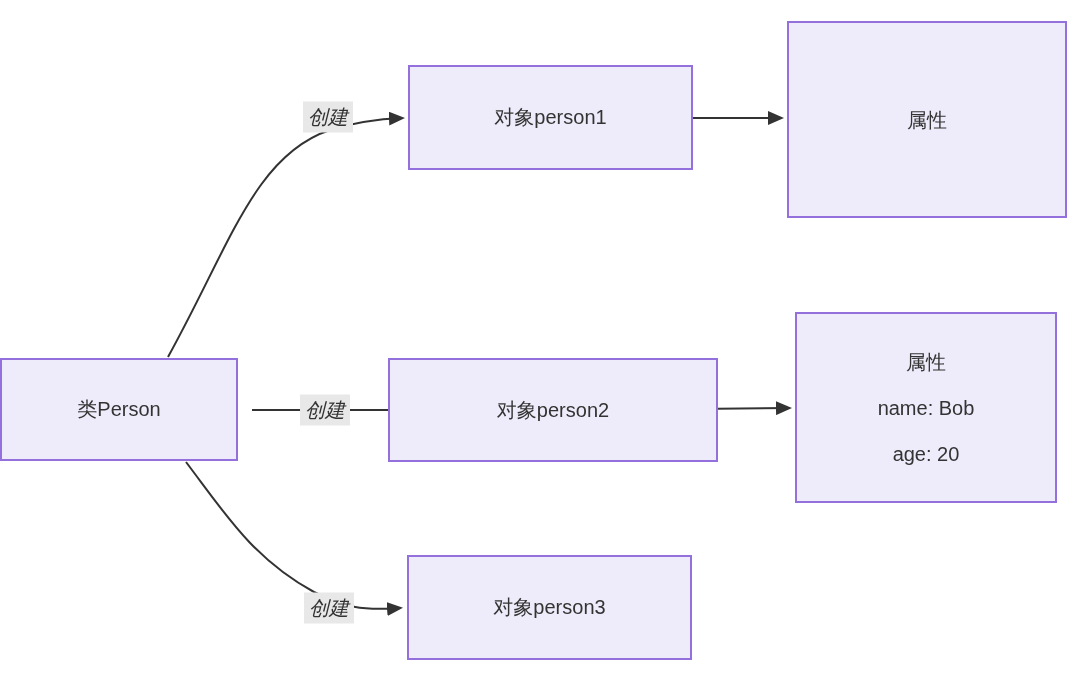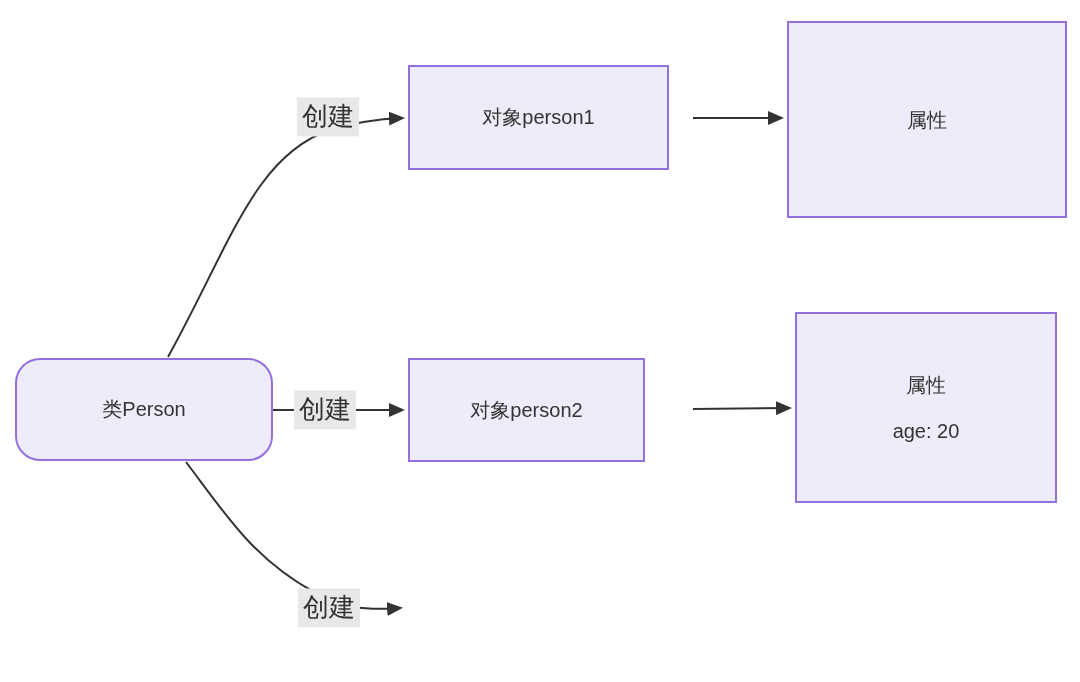--- a/index.html
+++ b/index.html
@@ -39,63 +39,68 @@
   .node.attr-node {
     flex-direction: column;
     line-height: 46px;
   }
   .attr-line { white-space: nowrap; }
   .edge-label {
     position: absolute;
     transform: translate(-50%, -50%);
     background: var(--edge-label-bg, #e8e8e8);
     color: var(--text, #333333);
-    font-size: 26px;
+    font-size: 20px;
     line-height: 1.35;
     padding: 2px 5px;
     white-space: nowrap;
+    font-style: italic;
   }
 </style>
 </head>
 <body>
 
 <div class="canvas">
 
   <svg class="edge-layer" viewBox="0 0 1080 682" xmlns="http://www.w3.org/2000/svg">
     <defs>
       <marker id="arrow" markerUnits="userSpaceOnUse" markerWidth="16" markerHeight="14" refX="13" refY="7" orient="auto">
         <path d="M0,0 L16,7 L0,14 z" fill="#333333"></path>
       </marker>
     </defs>
     <path class="edge-path" d="M 168 357 C 230 245, 255 155, 330 130 C 356 122, 378 119, 402 118" marker-end="url(#arrow)"></path>
     <path class="edge-path" d="M 252 410 L 402 410" marker-end="url(#arrow)"></path>
     <path class="edge-path" d="M 186 462 C 224 512, 252 558, 314 592 C 344 607, 362 611, 400 608" marker-end="url(#arrow)"></path>
     <path class="edge-path" d="M 693 118 L 781 118" marker-end="url(#arrow)"></path>
     <path class="edge-path" d="M 693 409 L 789 408" marker-end="url(#arrow)"></path>
   </svg>
 
-  <div class="node" style="left:15px; top:358px; width:258px; height:103px;border-radius:25px;">
+  <div class="node" style="left:0; top:358px; width:238px; height:103px;">
     <span>类Person</span>
   </div>
 
-  <div class="node" style="left:408px; top:65px; width:261px; height:105px;">
+  <div class="node" style="left:408px; top:65px; width:285px; height:105px;">
     <span>对象person1</span>
   </div>
 
-  <div class="node" style="left:408px; top:358px; width:237px; height:104px;">
+  <div class="node" style="left:388px; top:358px; width:330px; height:104px;">
     <span>对象person2</span>
   </div>
 
+  <div class="node" style="left:407px; top:555px; width:285px; height:105px;">
+    <span>对象person3</span>
+  </div>
 
   <div class="node attr-node" style="left:787px; top:21px; width:280px; height:197px;">
     <div class="attr-line">属性</div>
   </div>
 
   <div class="node attr-node" style="left:795px; top:312px; width:262px; height:191px;">
     <div class="attr-line">属性</div>
+    <div class="attr-line">name: Bob</div>
     <div class="attr-line">age: 20</div>
   </div>
 
   <div class="edge-label" style="left:328px; top:117px;">创建</div>
   <div class="edge-label" style="left:325px; top:410px;">创建</div>
   <div class="edge-label" style="left:329px; top:608px;">创建</div>
 
 </div>
 
 </body></html>

